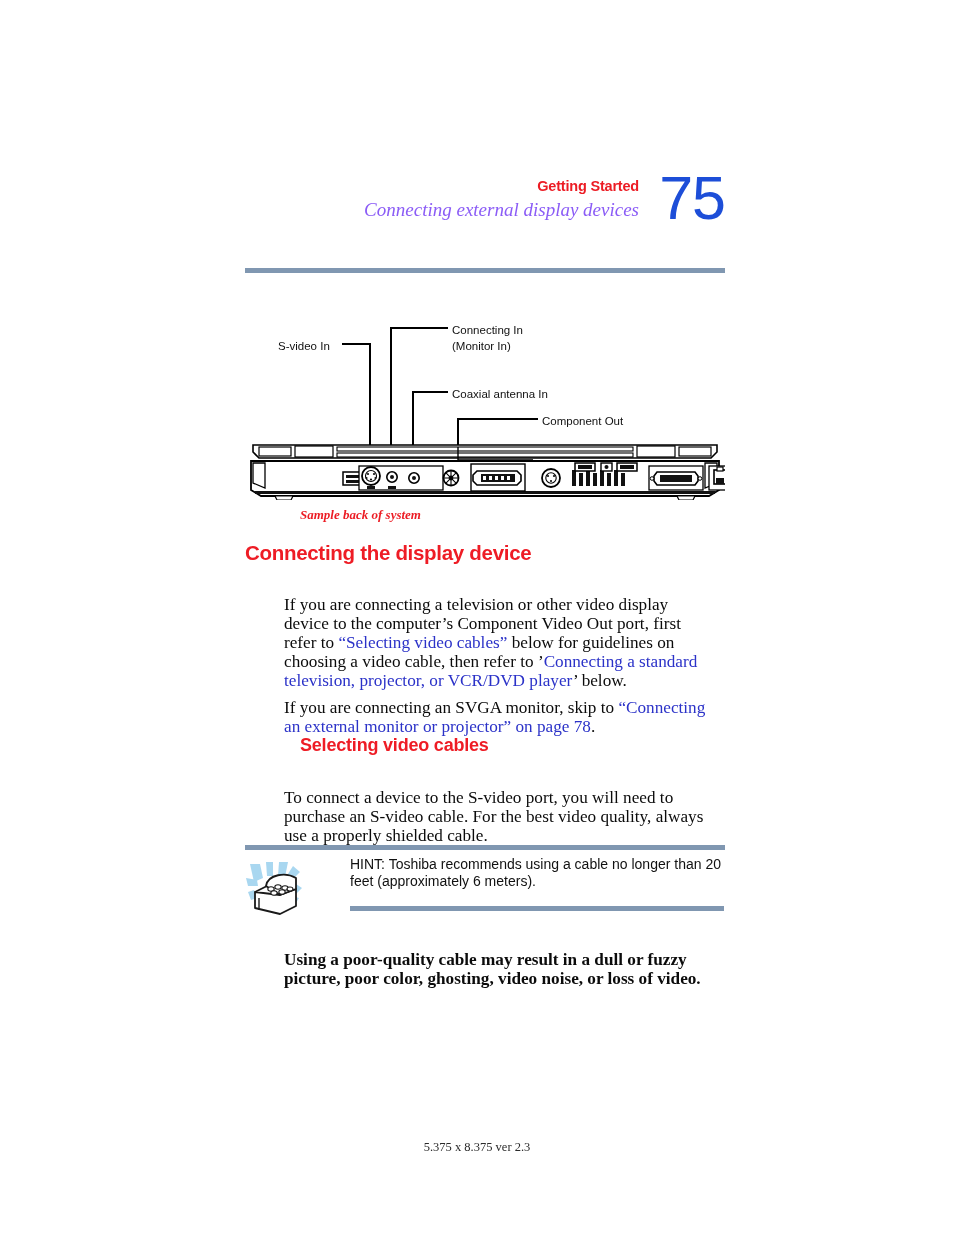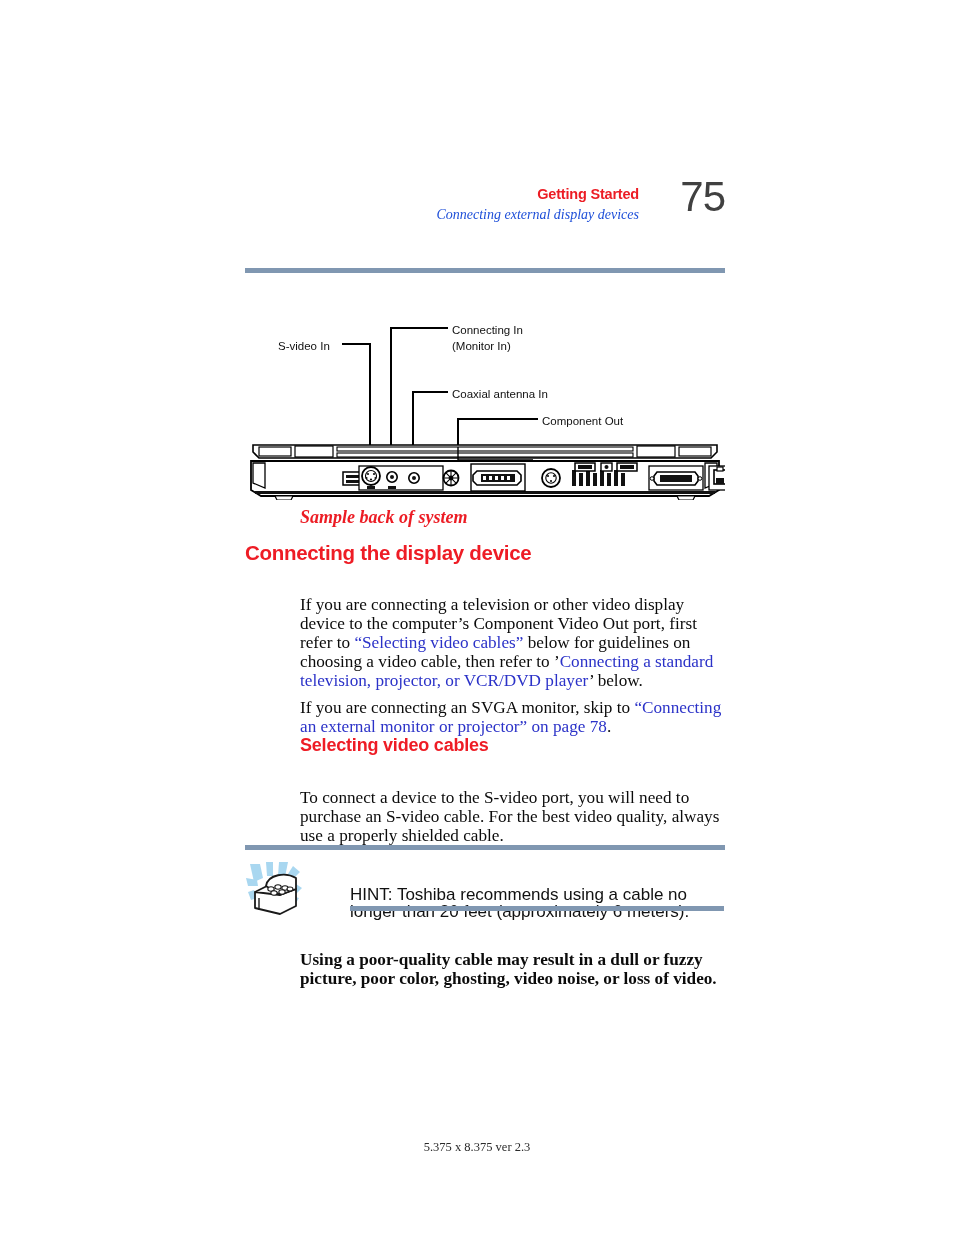--- a/index.html
+++ b/index.html
@@ -13,21 +13,21 @@
     position: relative;
     font-family: "Liberation Serif", serif;
     color: #000000;
     overflow: hidden;
   }
 
   
   .page-header {
     position: absolute;
     left: 245px;
-    top: 186px;
+    top: 178px;
     width: 480px;
     height: 70px;
   }
   .hdr-chapter {
     position: absolute;
     right: 86px;
     top: 0px;
     font-family: "Liberation Sans", sans-serif;
     font-weight: bold;
     font-size: 14.5px;
@@ -35,33 +35,33 @@
     color: #ec1c24;
     text-align: right;
     white-space: nowrap;
   }
   .hdr-section {
     position: absolute;
     right: 86px;
     top: 21px;
     font-family: "Liberation Serif", serif;
     font-style: italic;
-    font-size: 14px;
-    color: #1d4ed8;
+    font-size: 19px;
+    color: #8b5cf6;
     text-align: right;
     white-space: nowrap;
   }
   .hdr-pagenum {
     position: absolute;
     right: 0px;
     top: -10px;
     font-family: "Liberation Sans", sans-serif;
-    font-size: 42px;
+    font-size: 61px;
     font-weight: 400;
-    color: #404040;
+    color: #1d4ed8;
     letter-spacing: -1px;
     line-height: 1;
   }
   .rule-top {
     position: absolute;
     left: 245px;
     top: 268px;
     width: 480px;
     height: 5px;
     background: #8097b1;
@@ -93,21 +93,21 @@
     left: 0;
     top: 0;
   }
   .caption {
     position: absolute;
     left: 300px;
     top: 507px;
     font-family: "Liberation Serif", serif;
     font-style: italic;
     font-weight: bold;
-    font-size: 18px;
+    font-size: 13px;
     color: #ec1c24;
     white-space: nowrap;
   }
 
   
   h1.h-main {
     position: absolute;
     left: 245px;
     top: 541px;
     margin: 0;
@@ -127,21 +127,21 @@
     font-weight: bold;
     font-size: 18px;
     letter-spacing: -0.2px;
     color: #ee1c25;
     white-space: nowrap;
   }
 
   
   .body-p {
     position: absolute;
-    left: 300px;
+    left: 284px;
     width: 424px;
     font-family: "Liberation Serif", serif;
     font-size: 17.2px;
     line-height: 18.9px;
     color: #0b0b0b;
     text-align: left;
   }
   .p1 { top: 579px; }
   .p2 { top: 682px; }
   .p3 { top: 772px; }
@@ -171,24 +171,23 @@
     top: 862px;
     width: 56px;
     height: 54px;
   }
   .hint-text {
     position: absolute;
     left: 350px;
     top: 856px;
     width: 372px;
     font-family: "Liberation Sans", sans-serif;
-    font-size: 17px;
+    font-size: 14px;
     line-height: 17.4px;
     color: #111111;
-    margin-top: 30px;
   }
 
   
   .footer {
     position: absolute;
     left: 0;
     top: 1140px;
     width: 954px;
     text-align: center;
     font-family: "Liberation Serif", serif;

